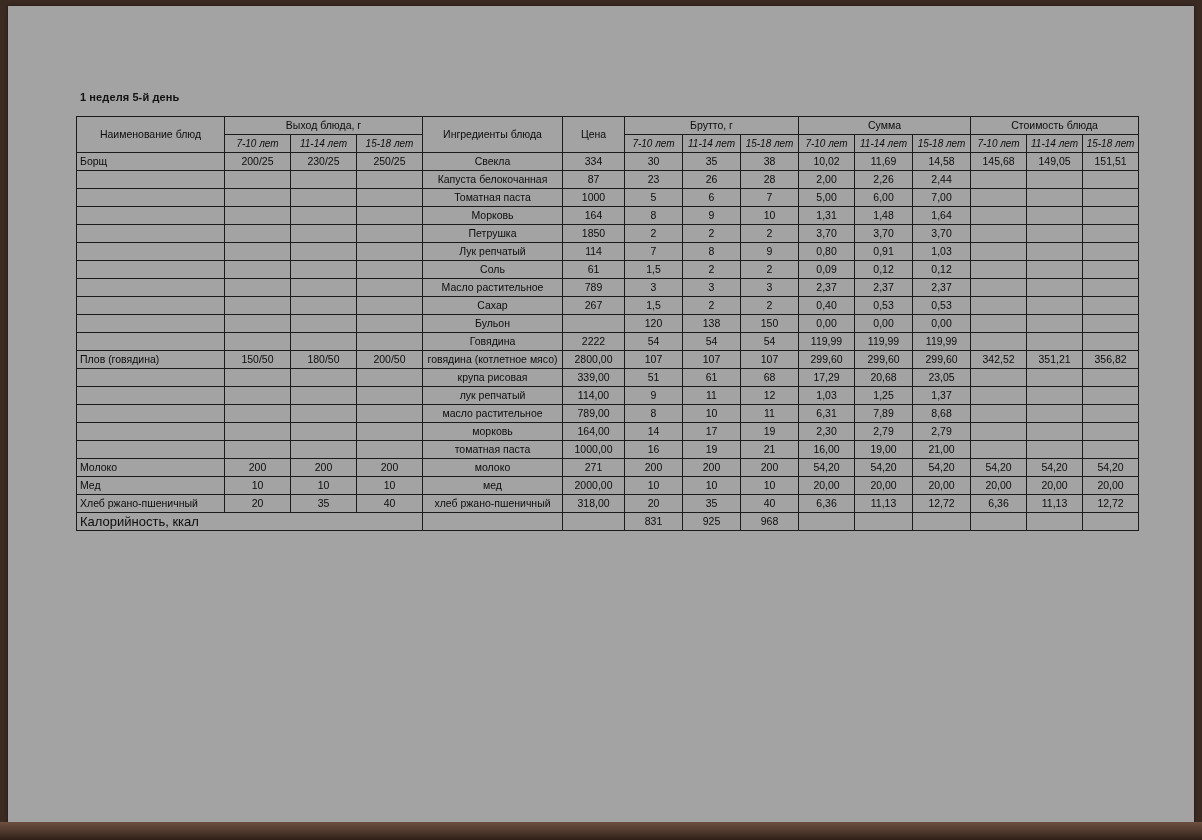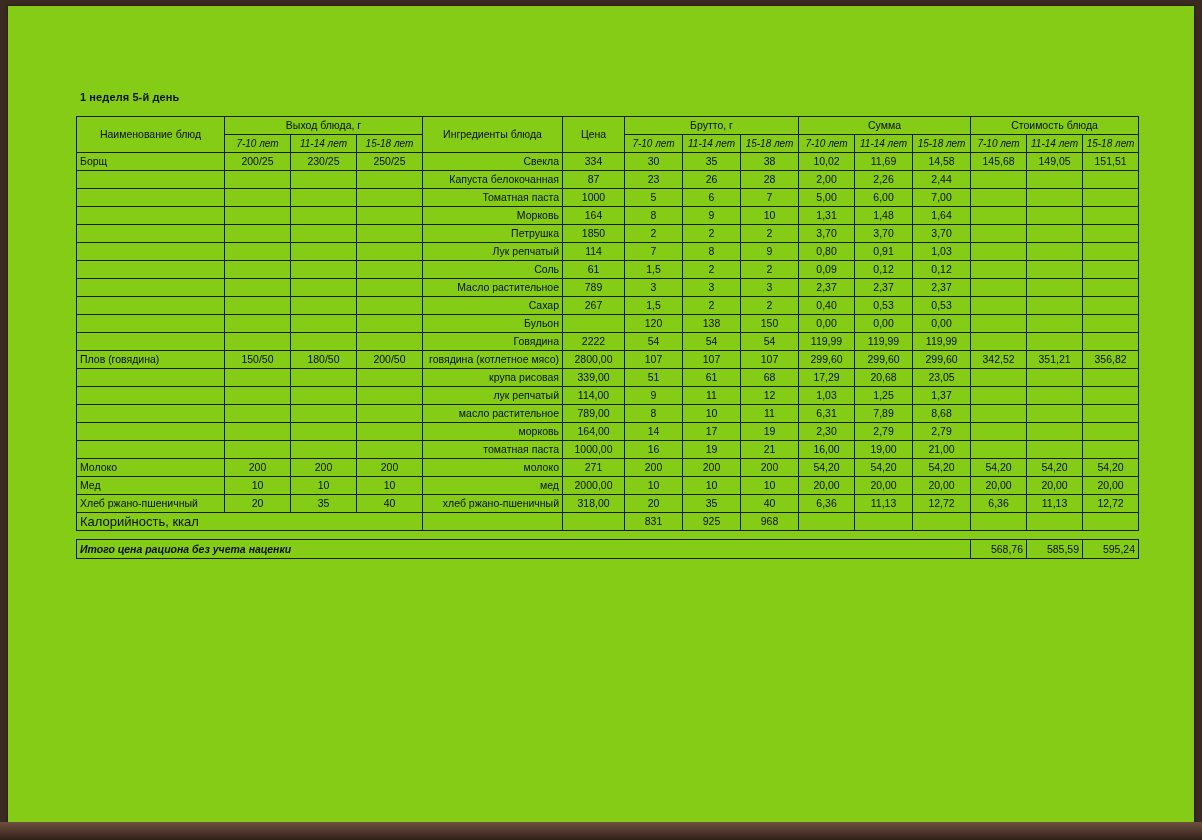--- a/index.html
+++ b/index.html
@@ -13,21 +13,21 @@
     position: relative;
     overflow: hidden;
     font-family: "Liberation Sans", sans-serif;
   }
   .page {
     position: absolute;
     left: 8px;
     top: 6px;
     width: 1186px;
     height: 818px;
-    background: #84cc16;
+    background: #a3a3a3;
     box-shadow: 0 0 3px rgba(0,0,0,0.5);
   }
   .page-title {
     position: absolute;
     left: 72px;
     top: 85px;
     font-size: 11px;
     font-weight: bold;
     color: #111;
     letter-spacing: 0.1px;
@@ -49,21 +49,21 @@
     border: 1px solid #1b1b1b;
     padding: 1px 3px;
     height: 15px;
     line-height: 13px;
     font-weight: normal;
     overflow: hidden;
     white-space: nowrap;
   }
   .c { text-align: center; }
   .r { text-align: right; padding-right: 5px; }
-  .l { text-align: right; margin-top: 20px; }
+  .l { text-align: center; margin-top: 20px; }
   .hdr { text-align: center; font-weight: normal; }
   .hdr2 { text-align: center; font-weight: bold; font-style: italic; font-size: 10px; margin-left: 40px; }
   .dishname { text-align: left; padding-left: 4px; }
   .nb { border: none; }
   table.totals {
     border-collapse: collapse;
     table-layout: fixed;
     width: 1062px;
     font-size: 10.5px;
     color: #0c0c0c;
@@ -509,25 +509,19 @@
         <col style="width:58px">
         <col style="width:58px">
         <col style="width:56px">
         <col style="width:58px">
         <col style="width:58px">
         <col style="width:56px">
         <col style="width:56px">
         <col style="width:56px">
       </colgroup>
       <tbody>
-          <tr>
-            <td colspan="12" class="ital">Итого цена рациона без учета наценки</td>
-            <td class="r">568,76</td>
-            <td class="r">585,59</td>
-            <td class="r">595,24</td>
-          </tr>
         </tbody>
     </table>
 
   </div>
 </div>
 
 <div class="smear"></div>
 
 </body></html>

